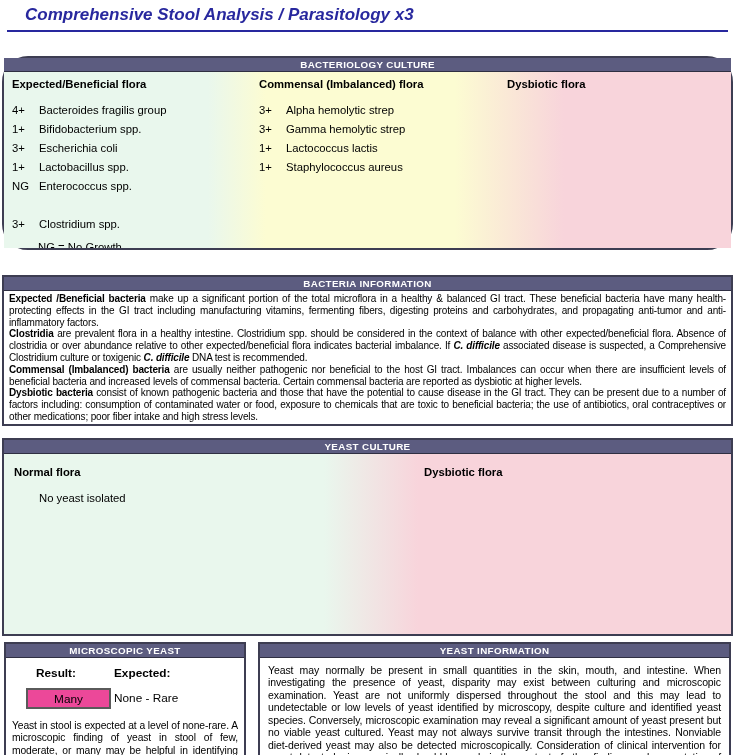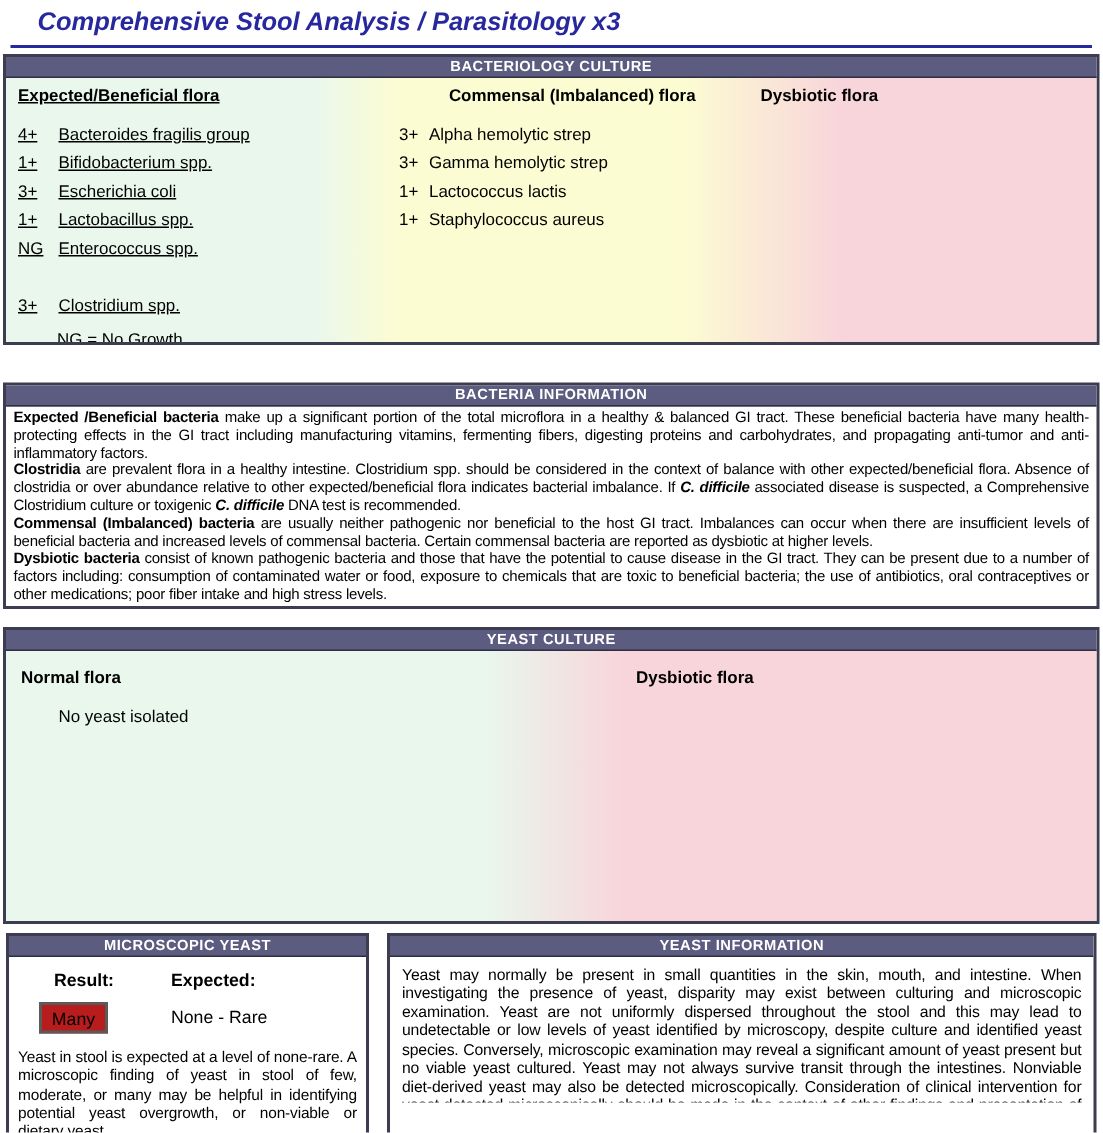--- a/index.html
+++ b/index.html
@@ -11,27 +11,27 @@
     padding:0 0 3px 18px; height:27px; }
   .title { font-style:italic; font-weight:bold; font-size:17px; color:var(--navy,#28289e); }
 
   
   .section { margin:0 2px; border:2px solid #3d3d52; background:#fff; }
   .bar { background:var(--bar,#5c5c80); color:#fff; font-weight:bold; font-size:9.8px;
     text-align:center; height:14px; line-height:14px; letter-spacing:.35px;
     border-bottom:1px solid #2f2f42; }
 
   
-  .sec-bact { margin-top:4px; }
+  .sec-bact { margin-top:24px;border-radius:26px; }
   .bact-body { position:relative; height:176px; overflow:hidden;
     background:linear-gradient(90deg, var(--green,#e9f7ed) 0%, var(--green,#e9f7ed) 28%,
       var(--yellow,#fcfcd2) 36%, var(--yellow,#fcfcd2) 62%,
       var(--pink,#f8d4db) 77%, var(--pink,#f8d4db) 100%); }
   .flora-col { position:absolute; top:6px; width:245px; }
-  .col-0 { left:8px;text-decoration:underline; } .col-1 { left:255px;text-align:center; } .col-2 { left:503px; }
+  .col-0 { left:8px; } .col-1 { left:255px; } .col-2 { left:503px; }
   .col-label { font-weight:bold; font-size:11.3px; height:14px; margin-bottom:8px; }
   .flora-row { display:flex; height:19px; align-items:center; font-size:11.3px; }
   .flora-level { width:27px; flex:none; }
   .legend { position:absolute; left:34px; top:169px; font-size:11.3px; }
 
   
   .sec-info { margin-top:25px; }
   .info-body { height:133px; overflow:hidden; padding:2px 5px 0 5px;
     font-size:10px; line-height:1.18; letter-spacing:-.15px; text-align:justify; }
   .info-p { margin:0; }
@@ -47,23 +47,23 @@
   .yc-normal { left:10px; } .yc-dys { left:420px; }
   .yc-result { position:absolute; left:35px; top:38px; font-size:11.3px; }
 
   
   .bottom-row { display:flex; gap:8px; margin:6px 2px 0 2px; height:140px; }
   .sec-micro { width:242px; flex:none; overflow:hidden; }
   .sec-yinfo { flex:1; overflow:hidden; }
   .micro-body { position:relative; height:119px; }
   .m-label { position:absolute; font-weight:bold; font-size:11.8px; top:8px; }
   .m-result-label { left:30px; } .m-expected-label { left:108px; }
-  .result-box { position:absolute; left:20px; top:30px; width:46px; height:21px;
+  .result-box { position:absolute; left:20px; top:30px; width:85px; height:21px;
     line-height:18px; text-align:center; border:2px solid #5a5a5a; font-size:11.8px;
-    background:#b91c1c; }
+    background:#ec4899; }
   .m-expected-value { position:absolute; left:108px; top:33px; font-size:11.8px; }
   .micro-note { position:absolute; left:0; top:62px; padding:0 6px; font-size:10.3px;
     line-height:1.2; letter-spacing:-.1px; text-align:justify; }
   .yinfo-body { padding:6px 8px 0 8px; height:97px; overflow:hidden;
     font-size:10.5px; line-height:1.19; letter-spacing:-.1px; text-align:justify; }
 </style>
 </head>
 <body>
 
 <div class="title-wrap">

